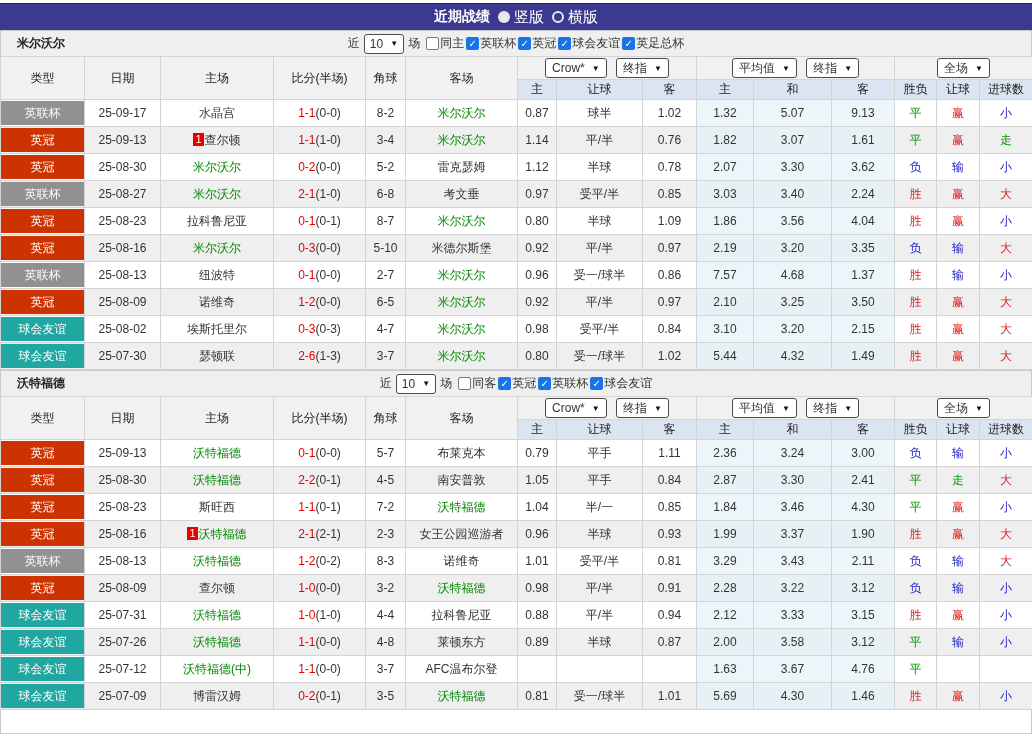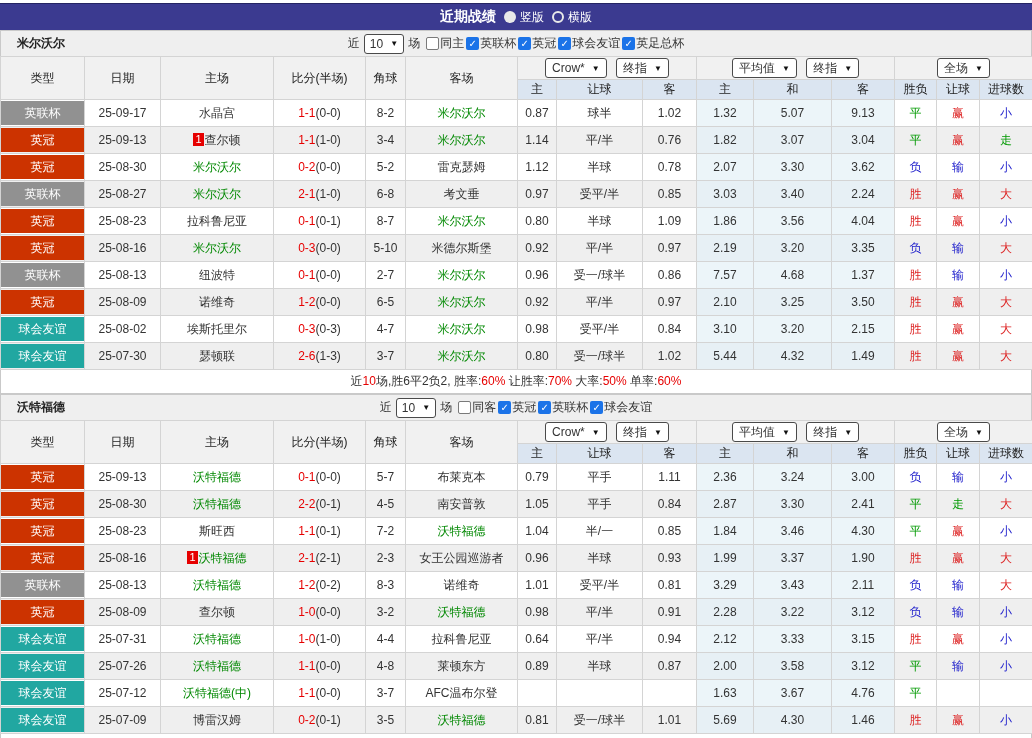--- a/index.html
+++ b/index.html
@@ -4,21 +4,21 @@
 <style>
   * { box-sizing: border-box; margin: 0; padding: 0; }
   html,body { width:1032px; height:738px; overflow:hidden; background:#fff;
     font-family:"Liberation Sans","DejaVu Sans",sans-serif; font-size:12px; color:#333; }
 
   
   .topgap { height:3px; background:#fff; }
   .titlebar { height:27px; background:#3b3a90; border-top:1px solid #252463;
     display:flex; align-items:center; justify-content:center; gap:8px; color:#fff; }
   .titlebar .title { font-size:14px; font-weight:bold; }
-  .titlebar label { display:inline-flex; align-items:center; gap:4px; font-size:12px; cursor:pointer; }
+  .titlebar label { display:inline-flex; align-items:center; gap:4px; font-size:15px; cursor:pointer; }
   .radio { width:12px; height:12px; border-radius:50%; display:inline-block; }
   .radio.checked { background:#e9e9e9; }
   .radio.unchecked { width:12px; height:12px; border:2px solid #e9e9e9; background:transparent; }
 
   
   .teamrow { height:26px; background:#efefef; border:1px solid #c9c9c9; border-bottom:none;
     display:flex; align-items:center; position:relative; }
   .teamname { position:absolute; left:16px; font-weight:bold; color:#222; }
   .filters { margin:0 auto; display:flex; align-items:center; }
   .filters .gap { width:4px; }
@@ -198,21 +198,21 @@
           <td>25-09-13</td>
           <td><span class="rank">1</span><span>查尔顿</span></td>
           <td><span class="sc">1-1</span><span class="hf">(1-0)</span></td>
           <td>3-4</td>
           <td><span style="color: rgb(0, 136, 0);">米尔沃尔</span></td>
           <td>1.14</td>
           <td>平/半</td>
           <td>0.76</td>
           <td class="avg">1.82</td>
           <td class="avg">3.07</td>
-          <td class="avg">3.04</td>
+          <td class="avg">1.61</td>
           <td style="color: rgb(0, 153, 0);">平</td>
           <td style="color: rgb(221, 34, 34);">赢</td>
           <td style="color: rgb(0, 153, 0);">走</td>
         </tr>
         <tr>
           <td class="typec">
             <div class="badge" style="background: rgb(204, 51, 0);">英冠</div>
           </td>
           <td>25-08-30</td>
           <td><span style="color: rgb(0, 136, 0);">米尔沃尔</span></td>
@@ -357,21 +357,20 @@
           <td>1.02</td>
           <td class="avg">5.44</td>
           <td class="avg">4.32</td>
           <td class="avg">1.49</td>
           <td style="color: rgb(221, 34, 34);">胜</td>
           <td style="color: rgb(221, 34, 34);">赢</td>
           <td style="color: rgb(221, 34, 34);">大</td>
         </tr>
       </tbody>
   </table>
-  <div class="summary"><span>近</span><span class="red">10</span><span>场,胜6平2负2, 胜率:</span><span class="red">60%</span><span> 让胜率:</span><span class="red">70%</span><span> 大率:</span><span class="red">50%</span><span> 单率:</span><span class="red">60%</span></div>
 </div>
 
 <div>
   <div class="teamrow">
     <span class="teamname">沃特福德</span>
     <span class="filters">
       <span>近</span>
       <span class="numsel">
         <span>10</span>
           <span class="arr">▼</span>
@@ -577,21 +576,21 @@
         </tr>
         <tr>
           <td class="typec">
             <div class="badge" style="background: rgb(33, 167, 161);">球会友谊</div>
           </td>
           <td>25-07-31</td>
           <td><span style="color: rgb(0, 136, 0);">沃特福德</span></td>
           <td><span class="sc">1-0</span><span class="hf">(1-0)</span></td>
           <td>4-4</td>
           <td><span>拉科鲁尼亚</span></td>
-          <td>0.64</td>
+          <td>0.88</td>
           <td>平/半</td>
           <td>0.94</td>
           <td class="avg">2.12</td>
           <td class="avg">3.33</td>
           <td class="avg">3.15</td>
           <td style="color: rgb(221, 34, 34);">胜</td>
           <td style="color: rgb(221, 34, 34);">赢</td>
           <td style="color: rgb(34, 34, 204);">小</td>
         </tr>
         <tr>

